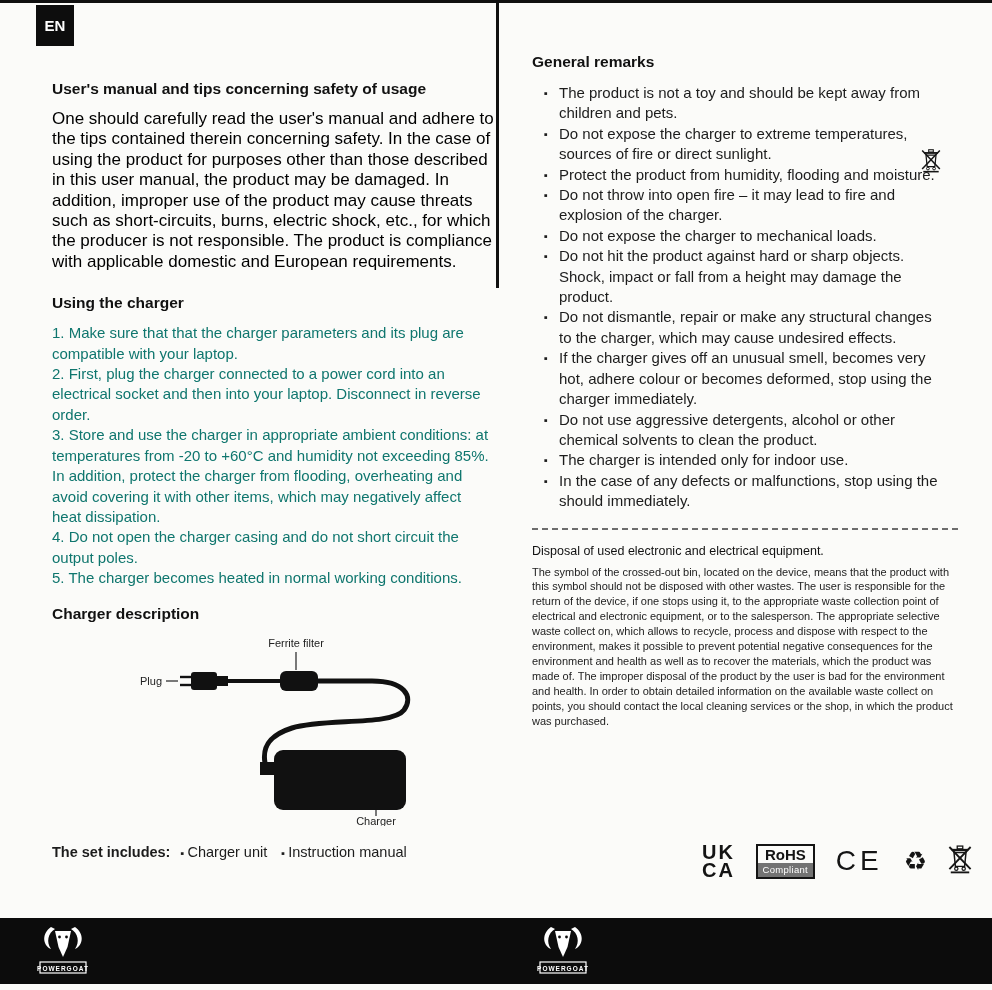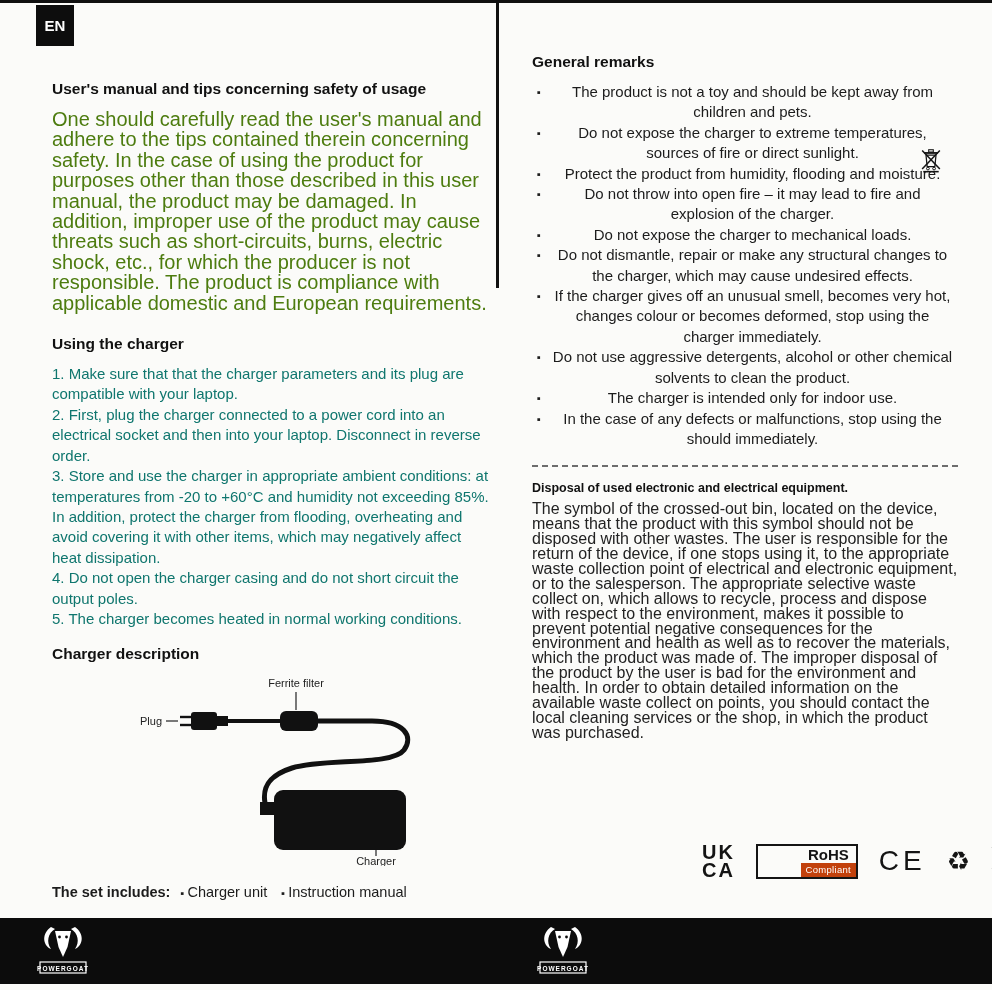--- a/index.html
+++ b/index.html
@@ -10,47 +10,47 @@
   .top-line { position:absolute; top:0; left:0; width:100%; height:3px; background:#101010; }
   .col-divider { position:absolute; left:496px; top:0; width:3px; height:288px; background:#101010; }
 
   .en-badge { position:absolute; left:36px; top:5px; width:38px; height:41px; background:#0d0d0d;
               color:#fff; font-weight:bold; font-size:15px; display:flex; align-items:center; justify-content:center; }
 
   .col-left  { position:absolute; left:52px;  top:64px; width:442px; }
   .col-right { position:absolute; left:532px; top:37px; width:426px; }
 
   h2 { font-size:15.5px; font-weight:700; color:#111; margin:16px 0 11px 0; }
-  .para { font-size:20px; line-height:20.4px; color:#4d7c0f; margin-bottom:22px; }
+  .para { font-size:17px; line-height:20.4px; color:#000000; margin-bottom:22px; }
   .num-item { font-size:15px; line-height:20.4px; color:#0f766e; }
   .num-block { margin-bottom:14px; }
 
-  ul.bullets { list-style:none; margin:5px; padding:0;text-align:center; }
+  ul.bullets { list-style:none; margin:12px; padding:0; }
   ul.bullets li { position:relative; padding-left:15px; font-size:15px; line-height:20.4px; color:#1c1c1c; }
   ul.bullets li::before { content:"▪"; position:absolute; left:0; top:0; font-size:11px; line-height:20.4px; color:#1c1c1c; }
 
   
   .diagram { margin:4px 0 10px 72px; }
   .diagram text { font-family:"Liberation Sans", sans-serif; font-size:11px; fill:#222; }
 
   .set-line { font-size:14.5px; margin-top:14px; color:#1c1c1c; }
   .set-line .lbl { font-weight:700; margin-right:6px; }
   .set-line .itm { margin-right:10px; }
   .set-line .itm::before { content:"▪ "; font-size:11px; }
 
   .dash-sep { border:none; border-top:2px dashed #6d6d6d; margin:16px 0 14px 0; width:100%; }
-  .disposal-head { font-size:12.5px; font-weight:700; color:#111; margin-bottom:7px; }
-  .disposal-body { font-size:16px; line-height:14.9px; color:#222; }
+  .disposal-head { font-size:12.5px; font-weight:400; color:#111; margin-bottom:7px; }
+  .disposal-body { font-size:11px; line-height:14.9px; color:#222; }
 
   
   .marks { position:absolute; left:702px; top:843px; display:flex; align-items:center; gap:21px; }
   .ukca { font-weight:800; font-size:20px; line-height:0.92; letter-spacing:2px; color:#141414; }
-  .rohs { border:2px solid #141414; text-align:center; background:#fbfbf9;padding-left:43px; }
+  .rohs { border:2px solid #141414; text-align:center; background:#fbfbf9; }
   .rohs-top { font-weight:700; font-size:15px; padding:0 7px; color:#141414; }
-  .rohs-sub { background:#c2410c; color:#fff; font-size:9.5px; padding:1px 3px 2px; letter-spacing:0.3px; }
+  .rohs-sub { background:#737373; color:#fff; font-size:9.5px; padding:1px 3px 2px; letter-spacing:0.3px; }
   .ce { font-size:28px; font-weight:500; letter-spacing:4px; color:#141414; }
   .recycle { font-size:26px; color:#141414; line-height:1; }
 
   .weee-margin-icon { position:absolute; left:921px; top:148px; }
 
   
   .footer { position:absolute; left:0; top:918px; width:100%; height:66px; background:#0c0c0c;
             display:flex; align-items:center; }
   .goat { margin-left:36px; }
   .goat.second { margin-left:446px; }
@@ -118,22 +118,23 @@
   </div>
 
   <div class="col-right">
     <h2>General remarks</h2>
     <ul class="bullets">
       <li>The product is not a toy and should be kept away from children and pets.</li>
       <li>Do not expose the charger to extreme temperatures, sources of fire or direct sunlight.</li>
       <li>Protect the product from humidity, flooding and moisture.</li>
       <li>Do not throw into open fire – it may lead to fire and explosion of the charger.</li>
       <li>Do not expose the charger to mechanical loads.</li>
+      <li>Do not hit the product against hard or sharp objects. Shock, impact or fall from a height may damage the product.</li>
       <li>Do not dismantle, repair or make any structural changes to the charger, which may cause undesired effects.</li>
-      <li>If the charger gives off an unusual smell, becomes very hot, changes colour or becomes deformed, stop using the charger immediately.</li>
+      <li>If the charger gives off an unusual smell, becomes very hot, adhere colour or becomes deformed, stop using the charger immediately.</li>
       <li>Do not use aggressive detergents, alcohol or other chemical solvents to clean the product.</li>
       <li>The charger is intended only for indoor use.</li>
       <li>In the case of any defects or malfunctions, stop using the should immediately.</li>
     </ul>
 
     <hr class="dash-sep">
 
     <div class="disposal-head">Disposal of used electronic and electrical equipment.</div>
     <p class="disposal-body">The symbol of the crossed-out bin, located on the device, means that the product with this symbol should not be disposed with other wastes. The user is responsible for the return of the device, if one stops using it, to the appropriate waste collection point of electrical and electronic equipment, or to the salesperson. The appropriate selective waste collect on, which allows to recycle, process and dispose with respect to the environment, makes it possible to prevent potential negative consequences for the environment and health as well as to recover the materials, which the product was made of. The improper disposal of the product by the user is bad for the environment and health. In order to obtain detailed information on the available waste collect on points, you should contact the local cleaning services or the shop, in which the product was purchased.</p>
   </div>

